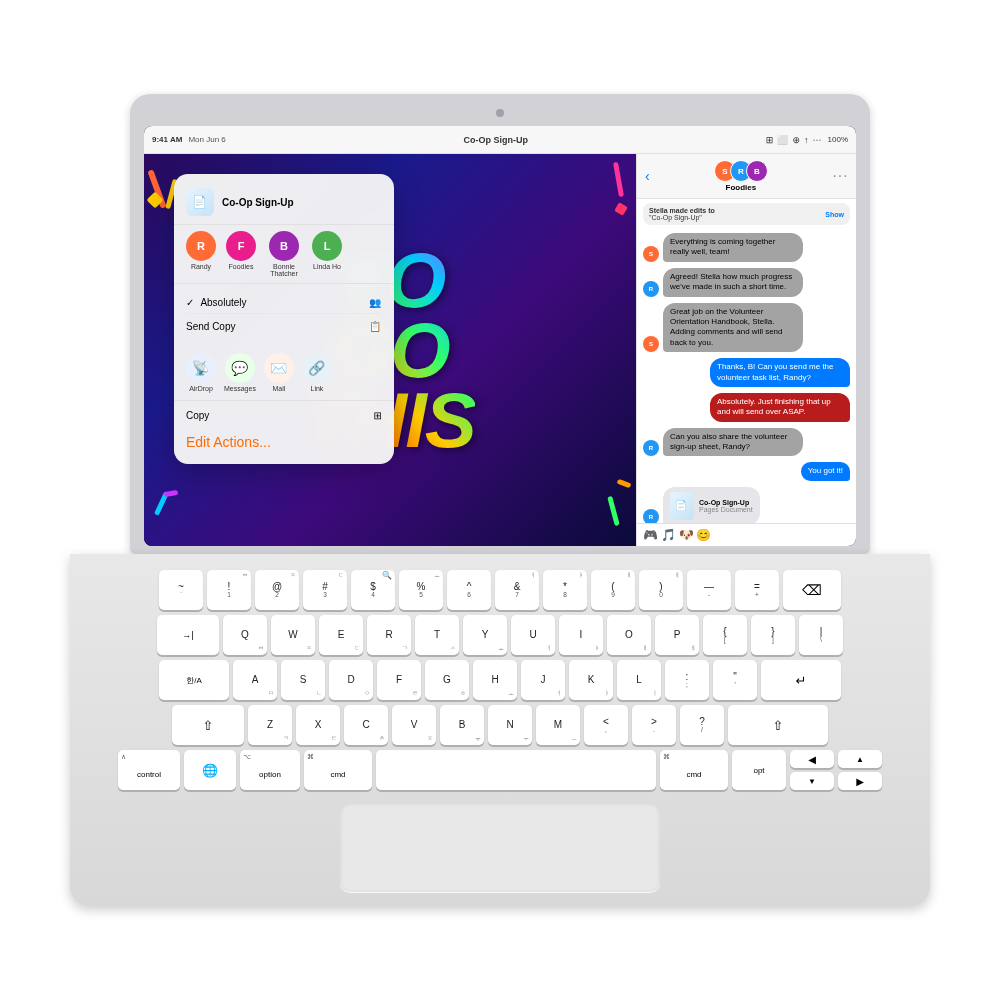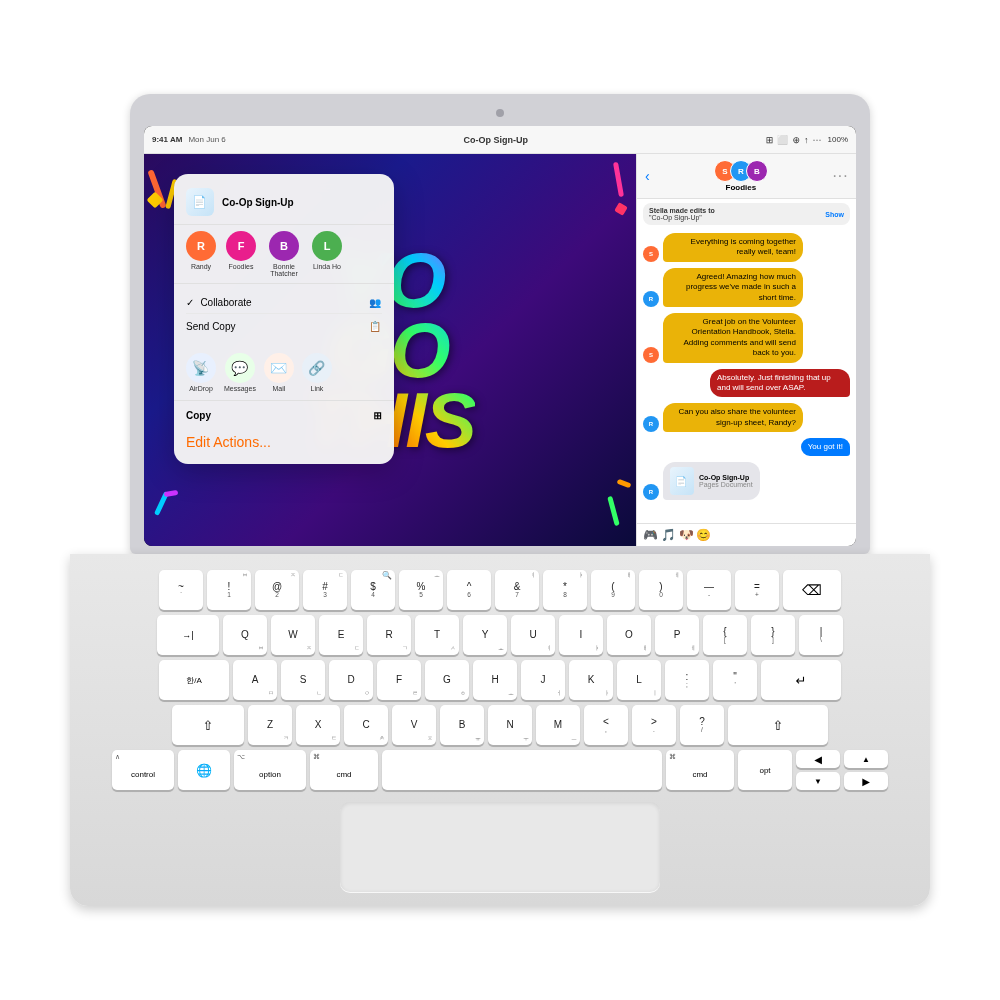--- a/index.html
+++ b/index.html
@@ -251,21 +251,20 @@
       height: 30px;
       border-radius: 50%;
       display: flex;
       align-items: center;
       justify-content: center;
       font-size: 14px;
     }
 
     .popup-link-options {
       padding: 4px 12px;
-      font-weight: bold;
     }
 
     .popup-link-row {
       display: flex;
       align-items: center;
       justify-content: space-between;
       padding: 5px 0;
       font-size: 10px;
       color: #000;
       border-bottom: 1px solid #e8e8e8;
@@ -392,24 +391,23 @@
 
     .msg-bubble {
       max-width: 140px;
       padding: 4px 7px;
       border-radius: 12px;
       font-size: 8px;
       line-height: 1.3;
     }
 
     .msg-bubble.received {
-      background: #eab308;
+      background: #a3a3a3;
       color: #000;
       border-bottom-left-radius: 4px;
-      text-align: right;
     }
 
     .msg-bubble.sent {
       background: #007aff;
       color: white;
       border-bottom-right-radius: 4px;
     }
 
     .shared-doc-bubble {
       background: #e5e5ea;
@@ -525,21 +523,21 @@
     .key-space { width: 280px; height: 40px; }
     .key-backspace { width: 58px; height: 40px; }
     .key-tab { width: 62px; height: 40px; }
     .key-capslock { width: 70px; height: 40px; }
     .key-enter { width: 80px; height: 40px; }
     .key-shift { width: 72px; height: 40px; }
     .key-shift-r { width: 100px; height: 40px; }
 
     .key-bottom-left { width: 62px; height: 40px; }
     .key-bottom-globe { width: 52px; height: 40px; }
-    .key-bottom-option { width: 72px; height: 40px; }
+    .key-bottom-option { width: 60px; height: 40px; }
     .key-bottom-cmd { width: 68px; height: 40px; }
     .key-bottom-cmd-r { width: 68px; height: 40px; }
     .key-bottom-opt-r { width: 54px; height: 40px; }
 
     .touchpad {
       width: 320px;
       height: 90px;
       background: #e8e8e8;
       border-radius: 10px;
       margin: 12px auto 0 auto;
@@ -615,21 +613,21 @@
               <div class="person-item">
                 <div class="person-avatar" style="background:#4caf50;">L</div>
                 <span style="font-size:7px;color:#333;max-width:32px;text-align:center;">Linda Ho</span>
               </div>
             </div>
 
             <div class="popup-share-options">
               <div class="popup-option-row">
                 <div class="popup-option-left">
                   <span class="checkmark">✓</span>
-                  <span>Collaborate</span>
+                  <span>Absolutely</span>
                 </div>
                 <span style="font-size:10px;">👥</span>
               </div>
               <div class="popup-option-row">
                 <span>Send Copy</span>
                 <span style="font-size:10px;">📋</span>
               </div>
             </div>
 
             <div class="popup-apps-row">
@@ -691,31 +689,34 @@
             <div class="msg-row">
               <div class="msg-small-avatar" style="background:#ff6b35;">S</div>
               <div>
                 <div class="msg-bubble received">Everything is coming together really well, team!</div>
               </div>
             </div>
 
             <div class="msg-row">
               <div class="msg-small-avatar" style="background:#2196f3;">R</div>
               <div>
-                <div class="msg-bubble received">Agreed! Amazing how much progress we've made in such a short time.</div>
+                <div class="msg-bubble received">Agreed! Stella how much progress we've made in such a short time.</div>
               </div>
             </div>
 
             <div class="msg-row">
               <div class="msg-small-avatar" style="background:#ff6b35;">S</div>
               <div>
                 <div class="msg-bubble received">Great job on the Volunteer Orientation Handbook, Stella. Adding comments and will send back to you.</div>
               </div>
             </div>
 
+            <div class="msg-row sent">
+              <div class="msg-bubble sent">Thanks, B! Can you send me the volunteer task list, Randy?</div>
+            </div>
 
             <div class="msg-row sent">
               <div class="msg-bubble sent" style="background:#b91c1c;">Absolutely. Just finishing that up and will send over ASAP.</div>
             </div>
 
             <div class="msg-row">
               <div class="msg-small-avatar" style="background:#2196f3;">R</div>
               <div>
                 <div class="msg-bubble received">Can you also share the volunteer sign-up sheet, Randy?</div>
               </div>

